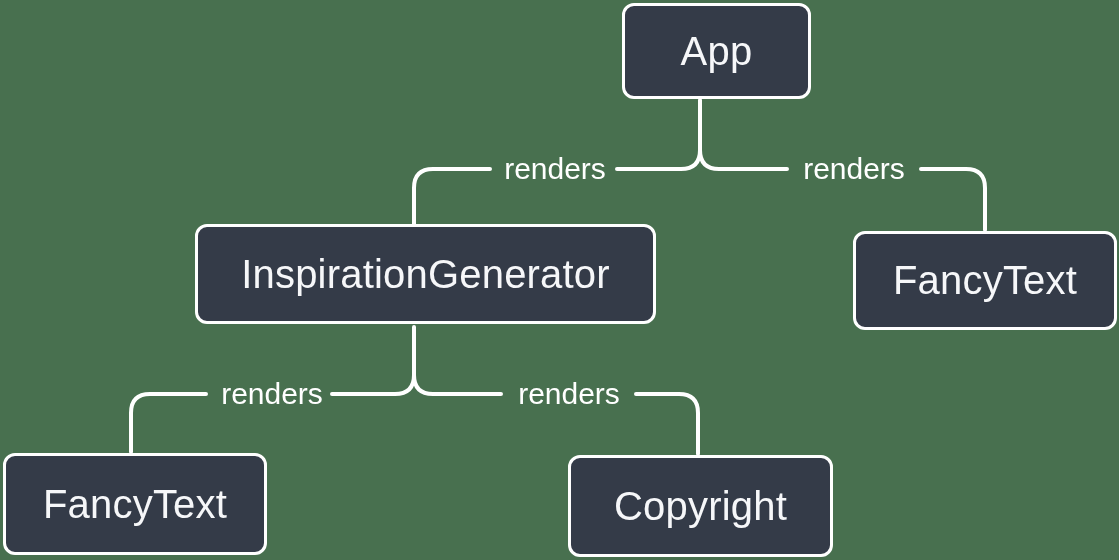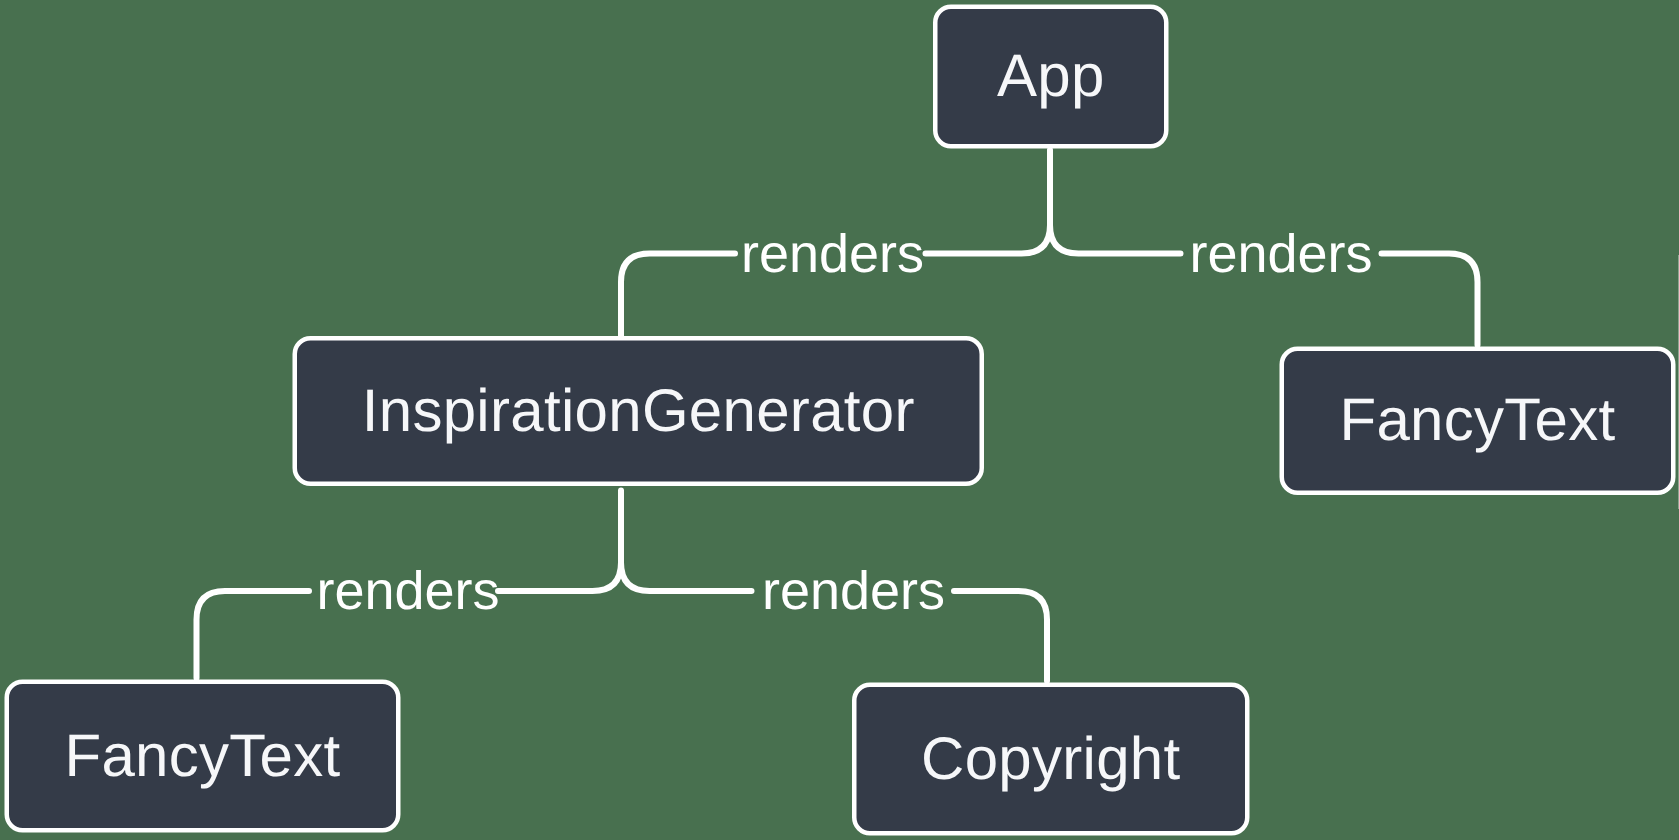--- a/index.html
+++ b/index.html
@@ -45,30 +45,30 @@
     border-radius: 12px;
     color: var(--text);
     display: flex;
     align-items: center;
     justify-content: center;
     font-size: 40px;
     font-weight: 500;
     letter-spacing: 0.2px;
     white-space: nowrap;
   }
-  .node-app        { left: 622px; top: 3px;   width: 157px; height: 96px; }
+  .node-app        { left: 622px; top: 3px;   width: 189px; height: 96px; }
   .node-inspiration{ left: 195px; top: 224px; width: 461px; height: 100px; }
   .node-fancy-top  { left: 853px; top: 231px; width: 264px; height: 99px; }
   .node-fancy-bot  { left: 3px;   top: 453px; width: 264px; height: 102px; }
   .node-copyright  { left: 568px; top: 455px; width: 265px; height: 102px; }
   .edge-label {
     position: absolute;
     transform: translate(-50%, -50%);
     color: var(--line);
-    font-size: 36px;
+    font-size: 30px;
     font-weight: 500;
     white-space: nowrap;
   }
   .edge-label-1 { left: 555px; top: 169px; }
   .edge-label-2 { left: 854px; top: 169px; }
   .edge-label-3 { left: 272px; top: 394px; }
   .edge-label-4 { left: 569px; top: 394px; }
 </style>
 </head>
 <body>

